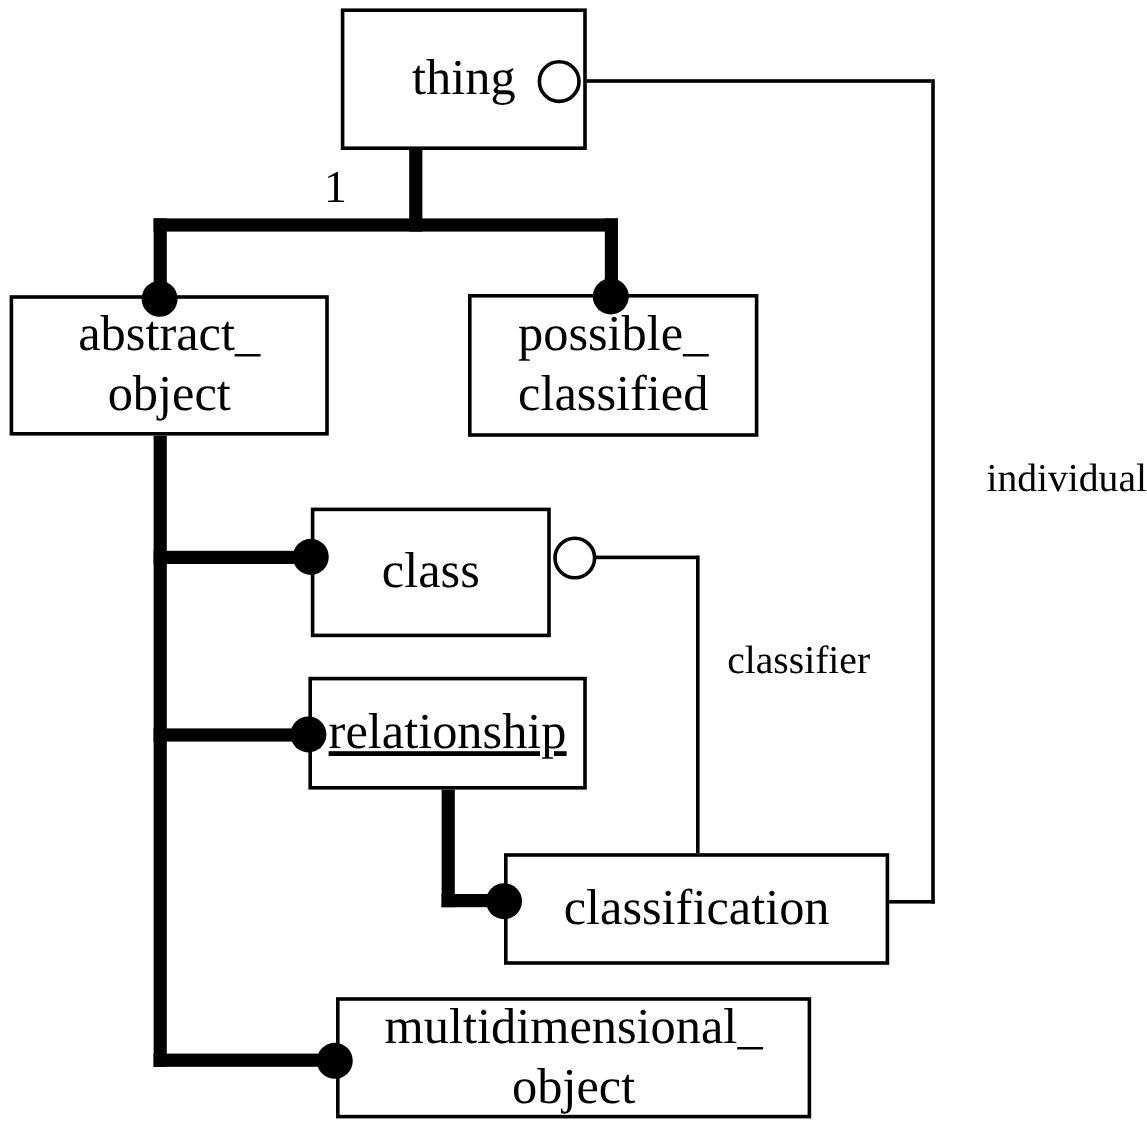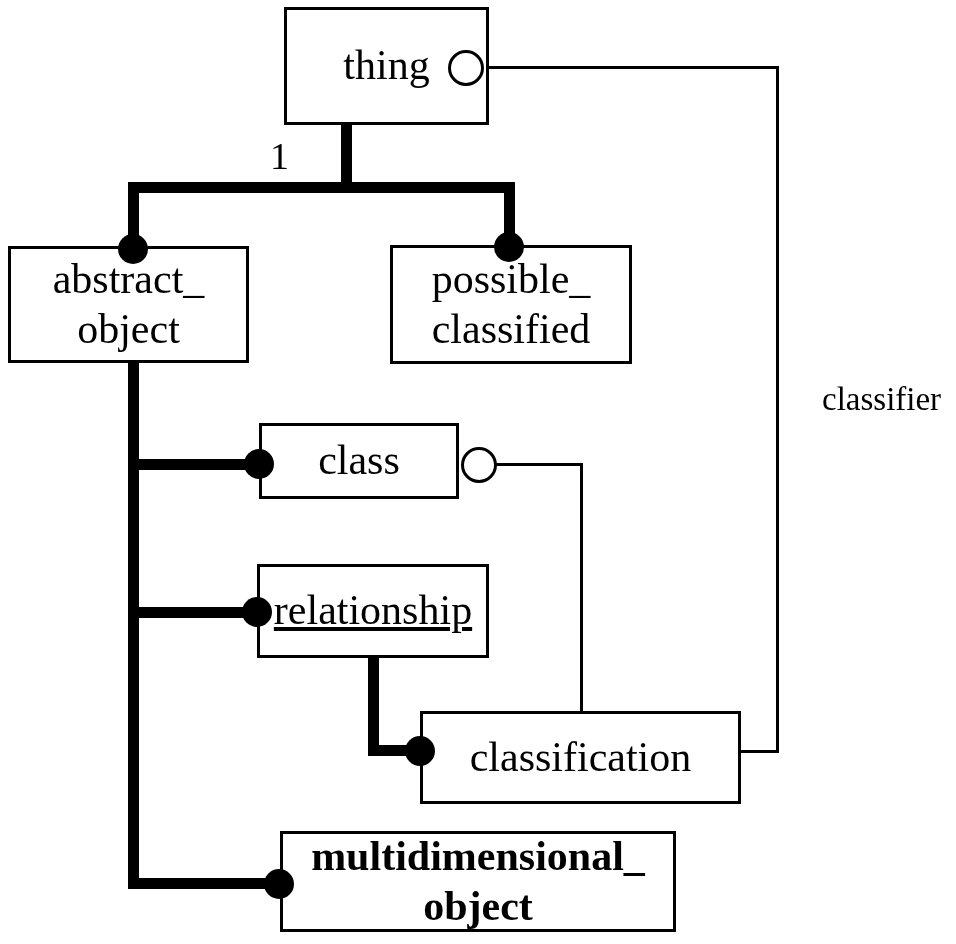--- a/index.html
+++ b/index.html
@@ -21,26 +21,26 @@
     display: flex;
     align-items: center;
     justify-content: center;
     text-align: center;
     font-size: 42px;
     line-height: 1.18;
     white-space: pre-line;
     z-index: 2;
   }
   #node-thing            { left: 242px; top: 7px;   width: 205px; height: 118px; margin-left: 42px; }
-  #node-abstract         { left: 8px;   top: 246px; width: 241px; height: 117px; }
+  #node-abstract         { left: 8px;   top: 246px; width: 266px; height: 117px; }
   #node-possible         { left: 390px; top: 245px; width: 242px; height: 119px; }
-  #node-class            { left: 259px; top: 423px; width: 200px; height: 76px; }
+  #node-class            { left: 259px; top: 423px; width: 200px; height: 108px; }
   #node-relationship     { left: 257px; top: 564px; width: 232px; height: 94px; text-decoration: underline; }
   #node-classification   { left: 420px; top: 711px; width: 321px; height: 93px; }
-  #node-multidimensional { left: 280px; top: 831px; width: 396px; height: 101px; font-weight: bold; }
+  #node-multidimensional { left: 280px; top: 831px; width: 396px; height: 101px; }
 
   
   .tline { position: absolute; background: #000; z-index: 1; }
   #e-stem          { left: 341px; top: 125px; width: 11px;  height: 68px; }
   #e-crossbar      { left: 128px; top: 182px; width: 387px; height: 11px; }
   #e-abs-drop      { left: 128px; top: 182px; width: 11px;  height: 67px; }
   #e-pos-drop      { left: 504px; top: 182px; width: 11px;  height: 65px; }
   #e-abs-trunk     { left: 128px; top: 362px; width: 11px;  height: 527px; }
   #e-class-branch  { left: 128px; top: 459px; width: 131px; height: 11px; }
   #e-rel-branch    { left: 128px; top: 607px; width: 129px; height: 11px; }
@@ -133,15 +133,16 @@
   <div class="dot" id="dot-possible"></div>
   <div class="dot" id="dot-class"></div>
   <div class="dot" id="dot-relationship"></div>
   <div class="dot" id="dot-classification"></div>
   <div class="dot" id="dot-multidimensional"></div>
 
   <div class="ring" id="ring-thing"></div>
   <div class="ring" id="ring-class"></div>
 
   <div class="edge-label" id="label-cardinality">1</div>
-  <div class="edge-label" id="label-classified">classifier</div>
+  <div class="edge-label" id="label-classified">individual</div>
+  <div class="edge-label" id="label-classifier">classifier</div>
 
 </div>
 
 </body></html>

